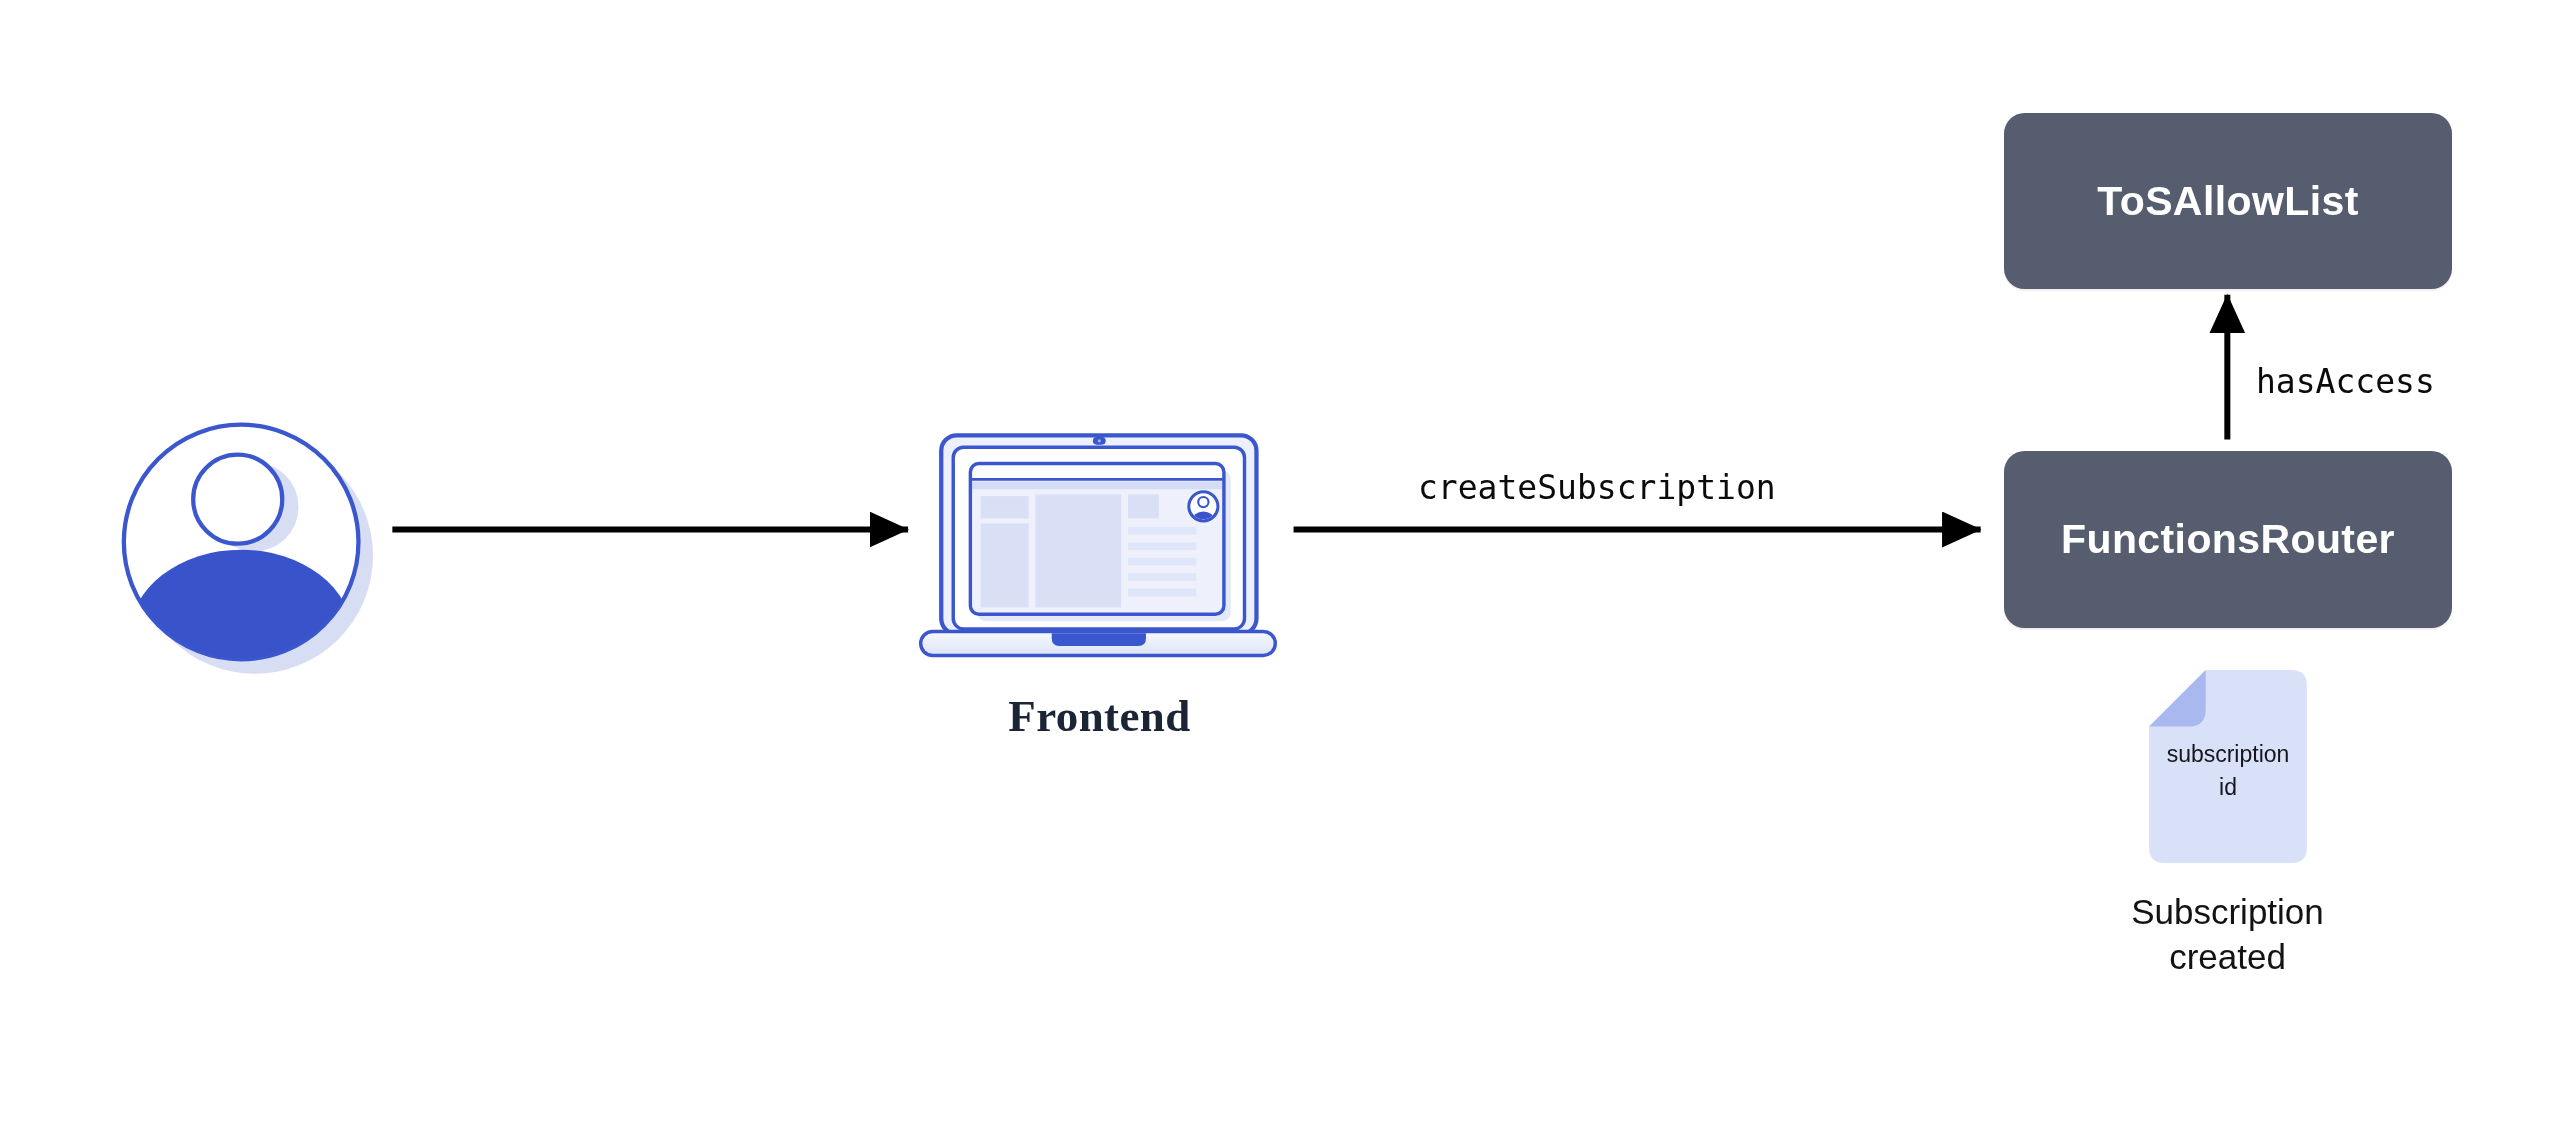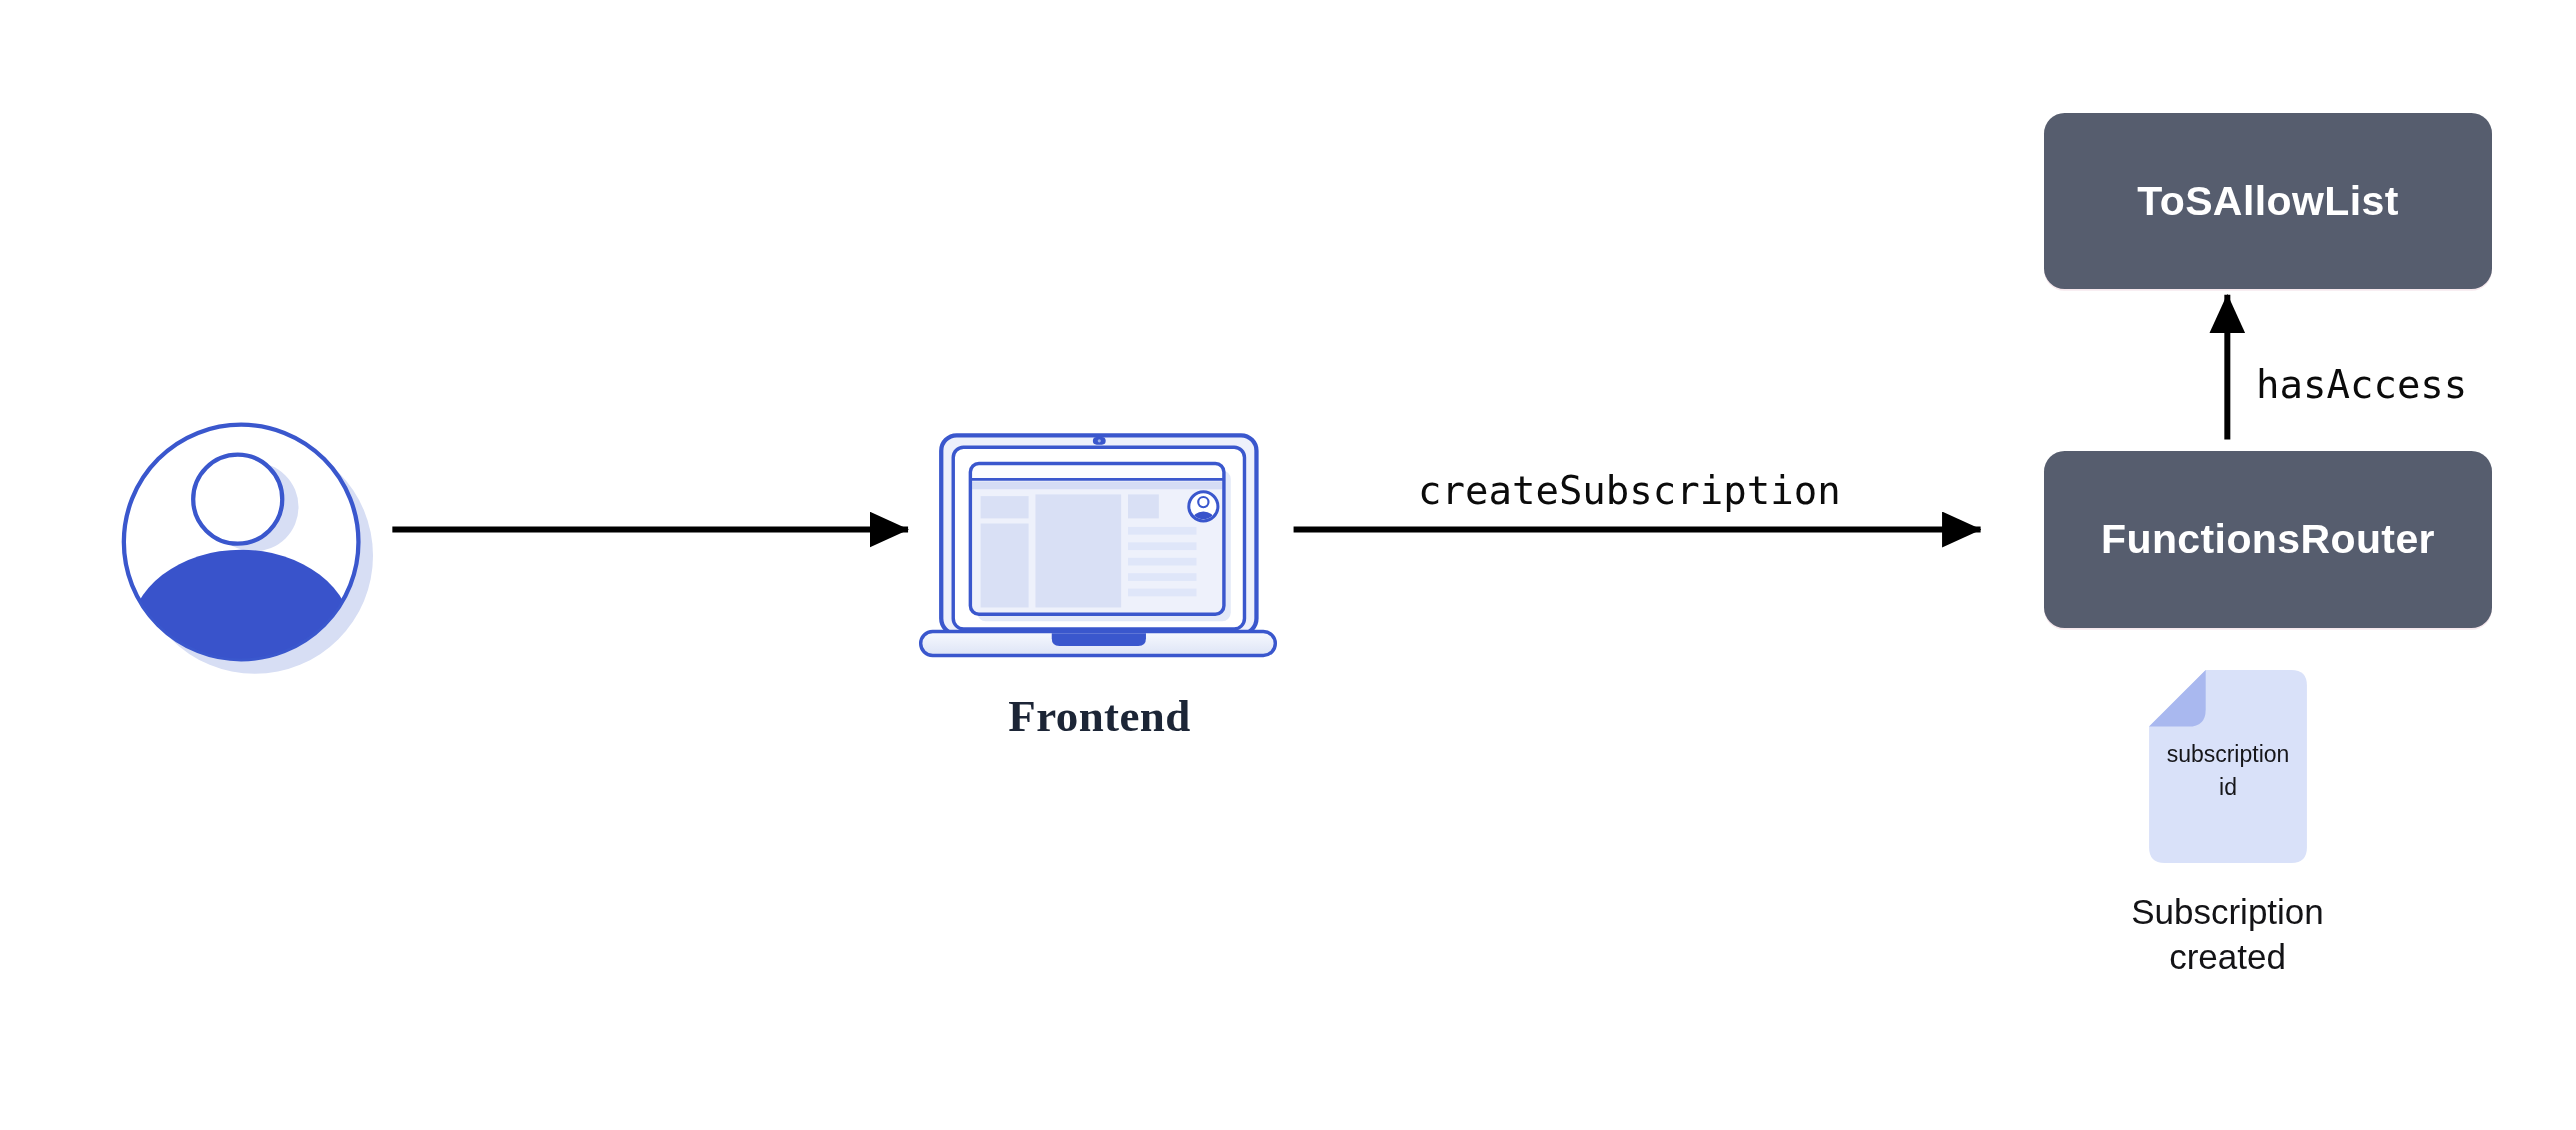--- a/index.html
+++ b/index.html
@@ -24,34 +24,33 @@
   }
 
   
   .contract-box{
     position:absolute;
     width:448px;
     background:#565d6e;
     border-radius:20.6px;
     display:flex;align-items:center;justify-content:center;
     box-shadow:0 1.7px 0 rgba(235,205,214,0.45);
-    margin-left:40px;
   }
   .contract-box .box-label{
     color:#ffffff;
     font-weight:bold;
     font-size:41px;
     letter-spacing:0.4px;
   }
 
   
   .edge-label{
     position:absolute;
     font-family:"DejaVu Sans Mono", monospace;
-    font-size:39px;
+    font-size:33px;
     color:#0b0b0b;
     white-space:nowrap;
   }
 
   
   .doc-text{
     position:absolute;
     left:2149px;top:738px;width:158px;
     text-align:center;
     font-size:23px;

